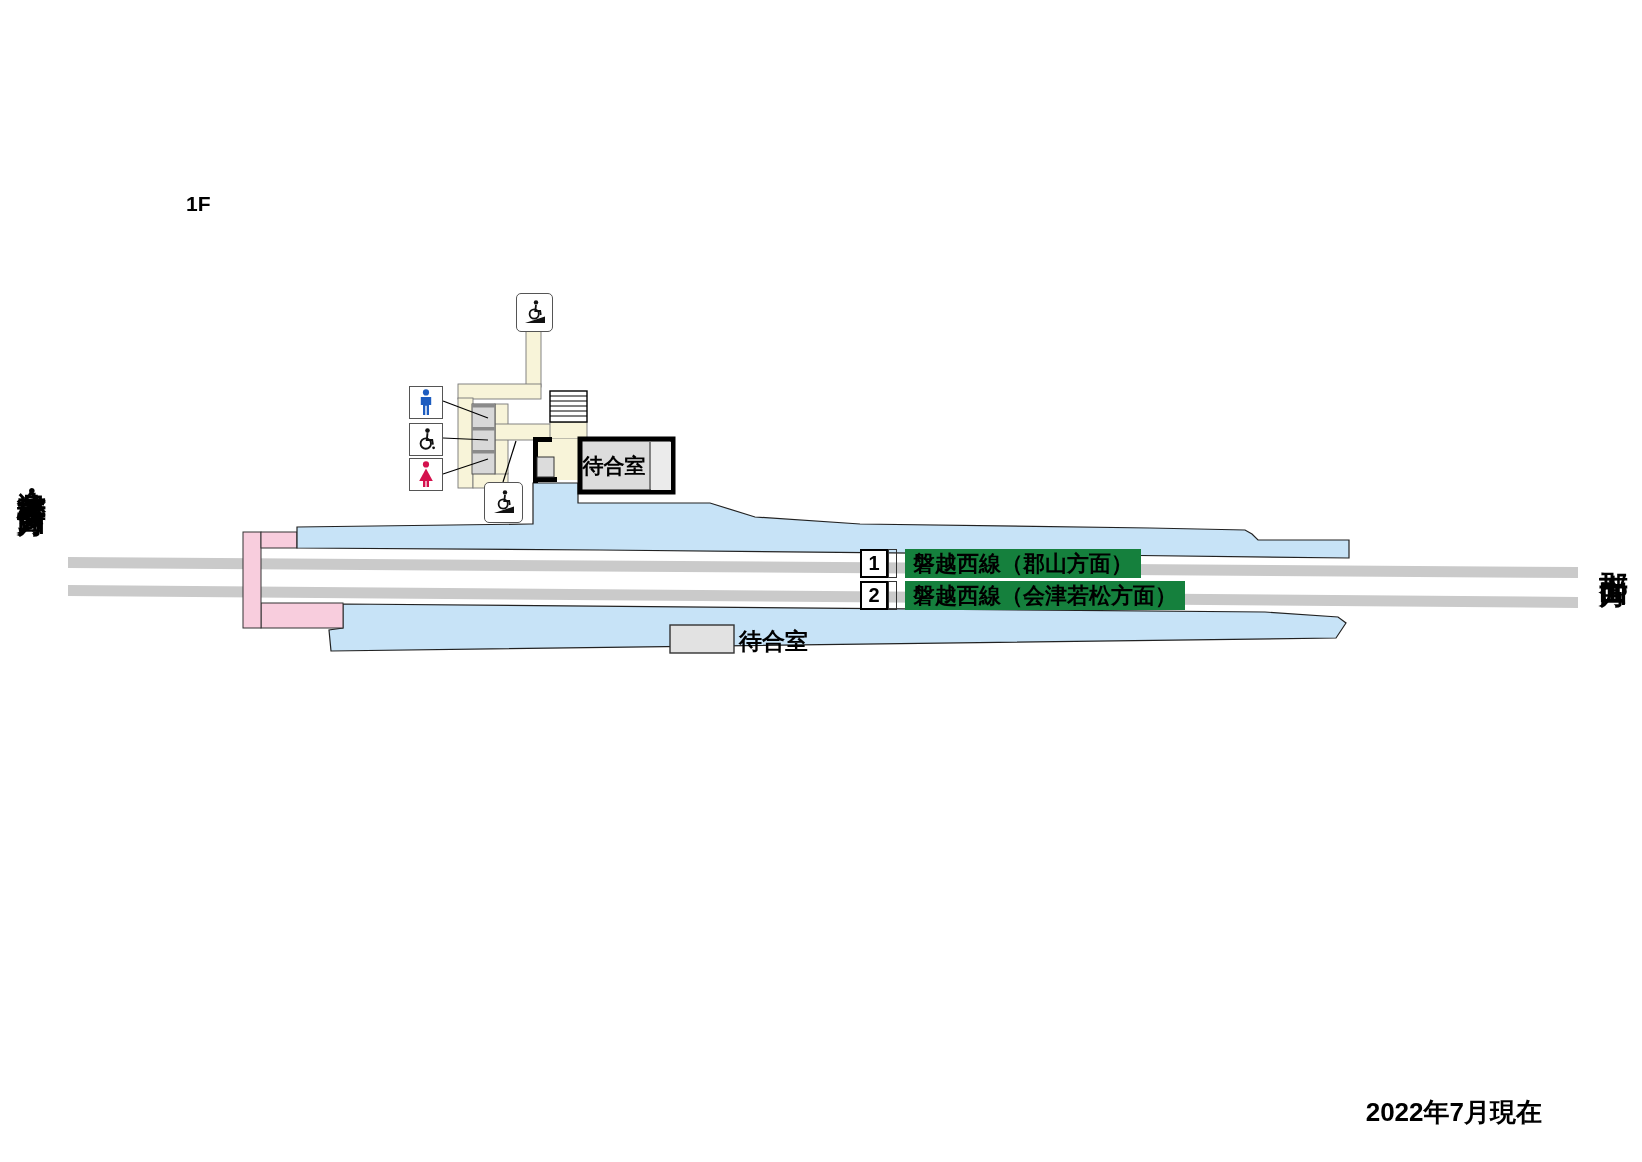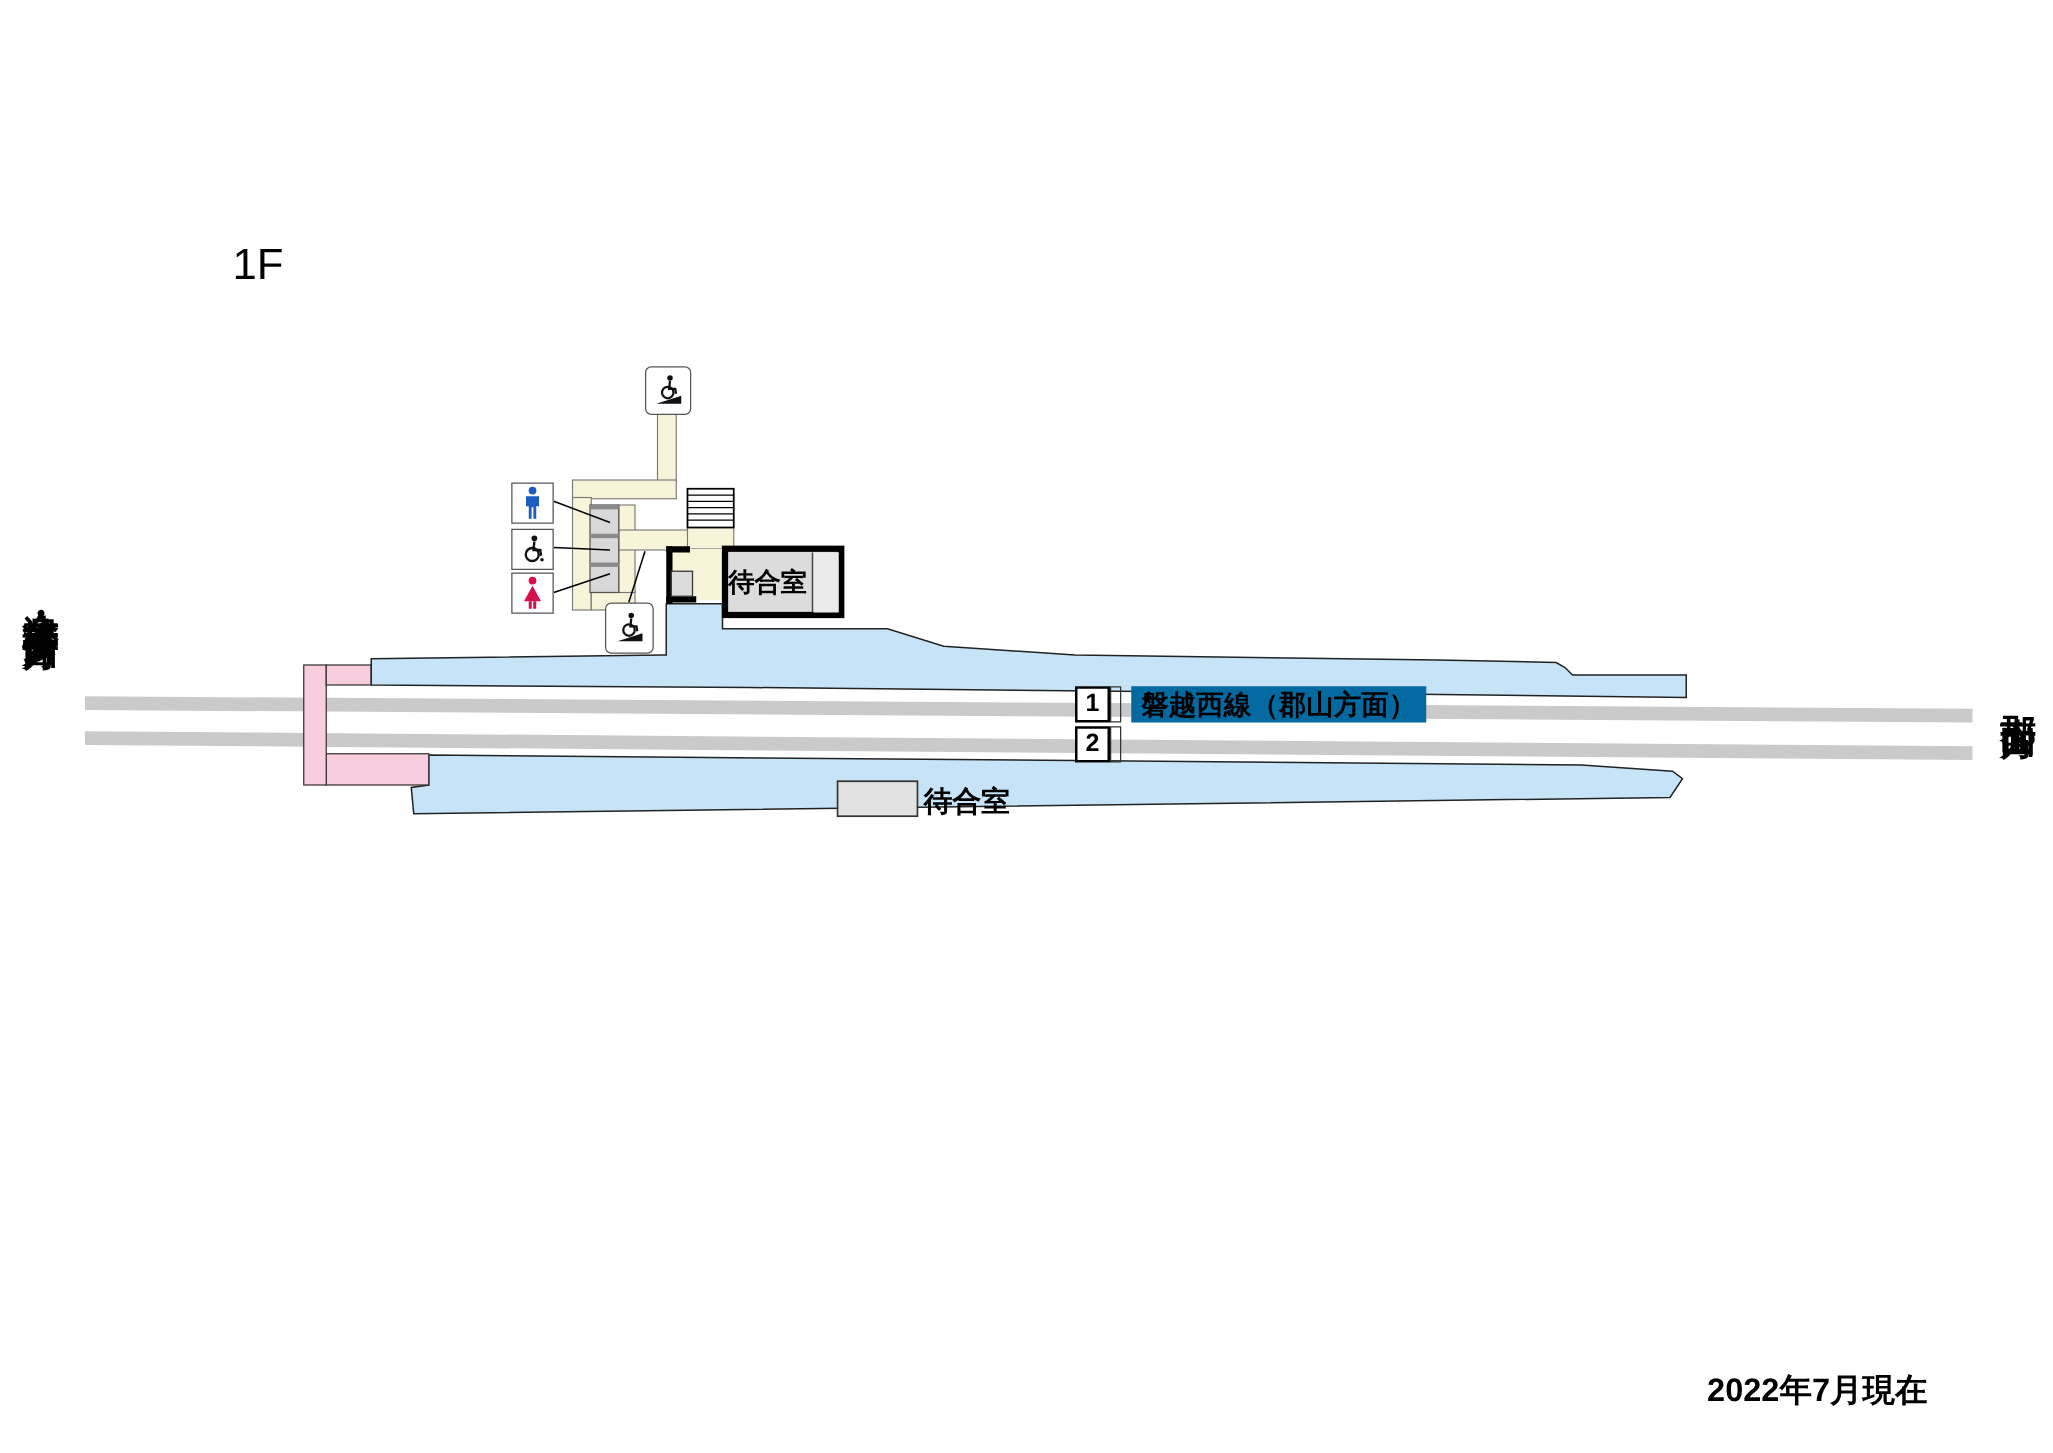--- a/index.html
+++ b/index.html
@@ -2,38 +2,38 @@
 <html><head>
 <meta charset="utf-8">
 <style>
   html,body{margin:0;padding:0;}
   body{
     width:1642px;height:1162px;position:relative;background:#ffffff;
     font-family:"Liberation Sans","DejaVu Sans",sans-serif;overflow:hidden;
   }
   #map-svg{position:absolute;left:0;top:0;z-index:0;}
   .abs{position:absolute;}
-  .floor-label{left:186px;top:192px;font-size:35px;font-weight:normal;color:#000;z-index:3;}
+  .floor-label{left:186px;top:192px;font-size:21px;font-weight:bold;color:#000;z-index:3;}
   .v-text{
     writing-mode:vertical-rl;text-orientation:upright;letter-spacing:2px;
     font-size:29px;font-weight:600;color:#000;z-index:3;white-space:nowrap;
   }
   .dir-left{left:12px;top:466px;}
   .dir-right{left:1594px;top:549px;}
   .track-row{display:flex;align-items:stretch;height:29px;z-index:4;}
   .track-row-1{left:860px;top:549px;}
   .track-row-2{left:860px;top:581px;}
   .num-box{
     width:24px;height:25px;background:#fff;border:2px solid #000;
     display:flex;align-items:center;justify-content:center;
     font-size:20px;font-weight:bold;color:#000;
   }
   .orange-bar{width:9px;height:29px;border:1px solid #333;box-sizing:border-box;}
   .line-name{
-    margin-left:8px;background:#0369a1;padding:0 8px;height:29px;line-height:29px;
+    margin-left:8px;background:#15803d;padding:0 8px;height:29px;line-height:29px;
     font-size:22px;font-weight:600;color:#000;white-space:nowrap;
   }
   .room-label-upper{
     left:579px;top:442px;width:70px;height:48px;display:flex;align-items:center;
     justify-content:center;font-size:21px;font-weight:600;color:#000;z-index:4;white-space:nowrap;
   }
   .room-label-lower{
     left:739px;top:626px;font-size:23px;font-weight:600;color:#000;z-index:4;white-space:nowrap;
   }
   .icon-box{
@@ -126,20 +126,21 @@
 
 <div class="abs track-row track-row-1">
   <div class="num-box">1</div>
   <div class="orange-bar"></div>
   <div class="line-name">磐越西線（郡山方面）</div>
 </div>
 
 <div class="abs track-row track-row-2">
   <div class="num-box">2</div>
   <div class="orange-bar"></div>
+  <div class="line-name">磐越西線（会津若松方面）</div>
 </div>
 
 <div class="abs room-label-upper">待合室</div>
 
 <svg class="abs" style="left:669px;top:624px;z-index:2;" width="66" height="30">
   <rect x="1" y="1" width="64" height="28" fill="#e2e2e2" stroke="#333" stroke-width="1.4"></rect>
 </svg>
 <div class="abs room-label-lower">待合室</div>
 
 <div class="abs icon-box icon-male">

